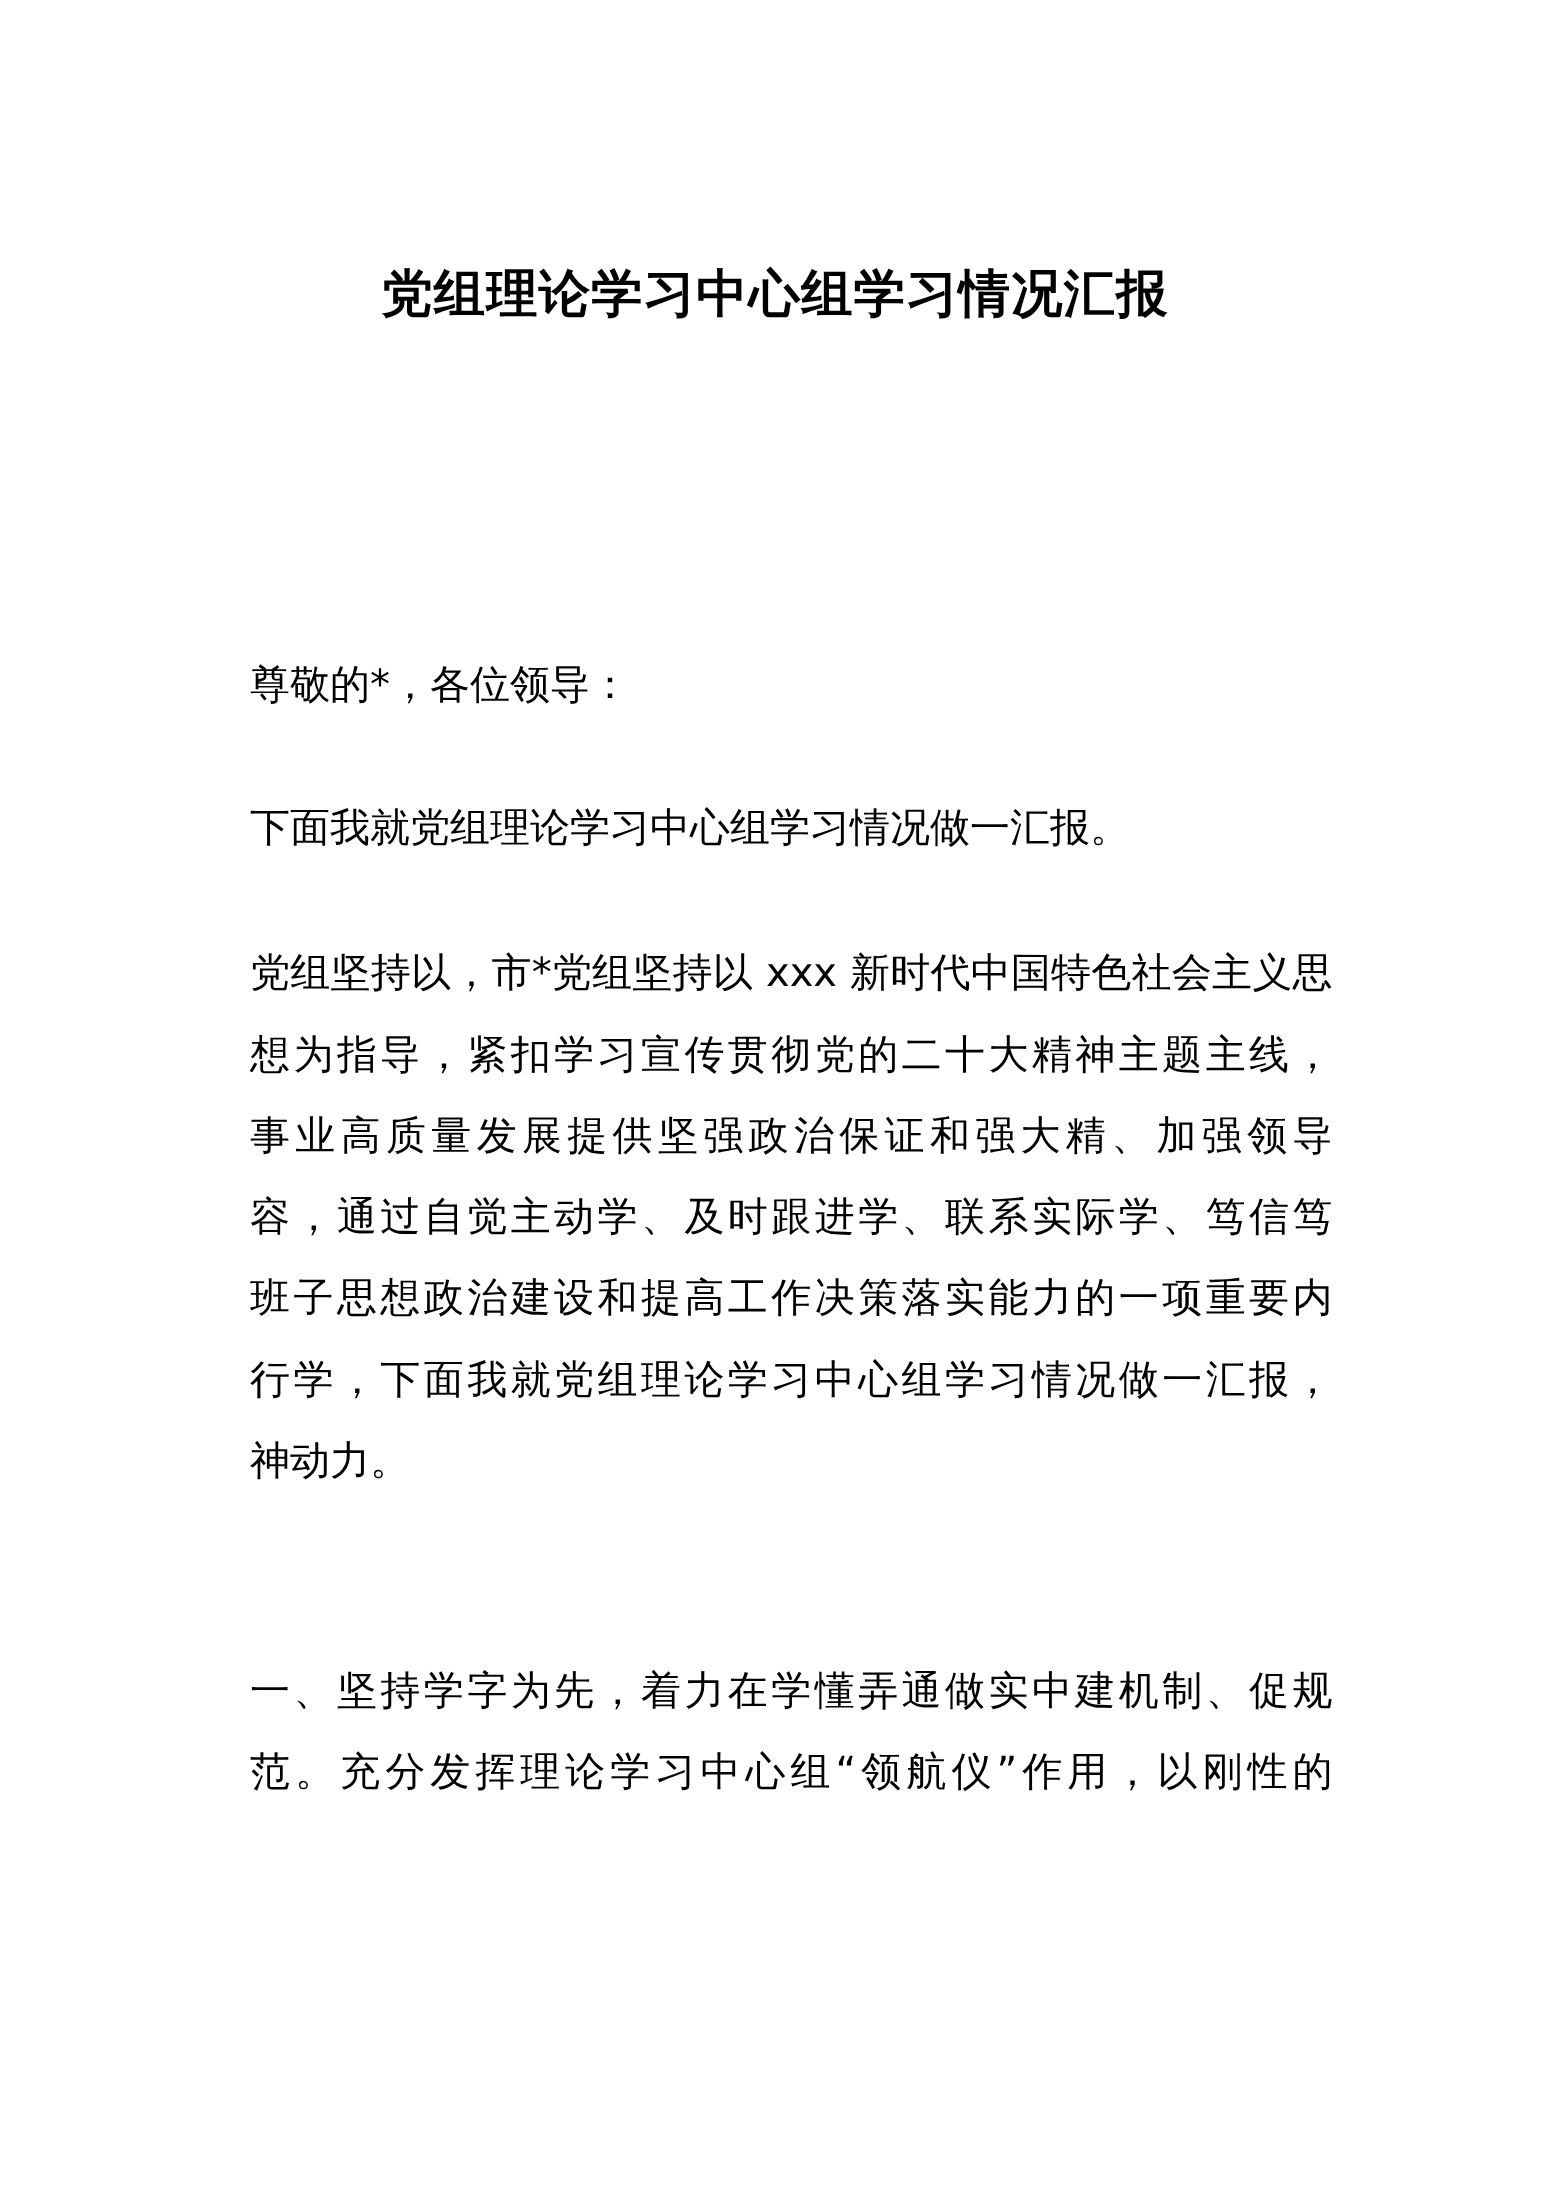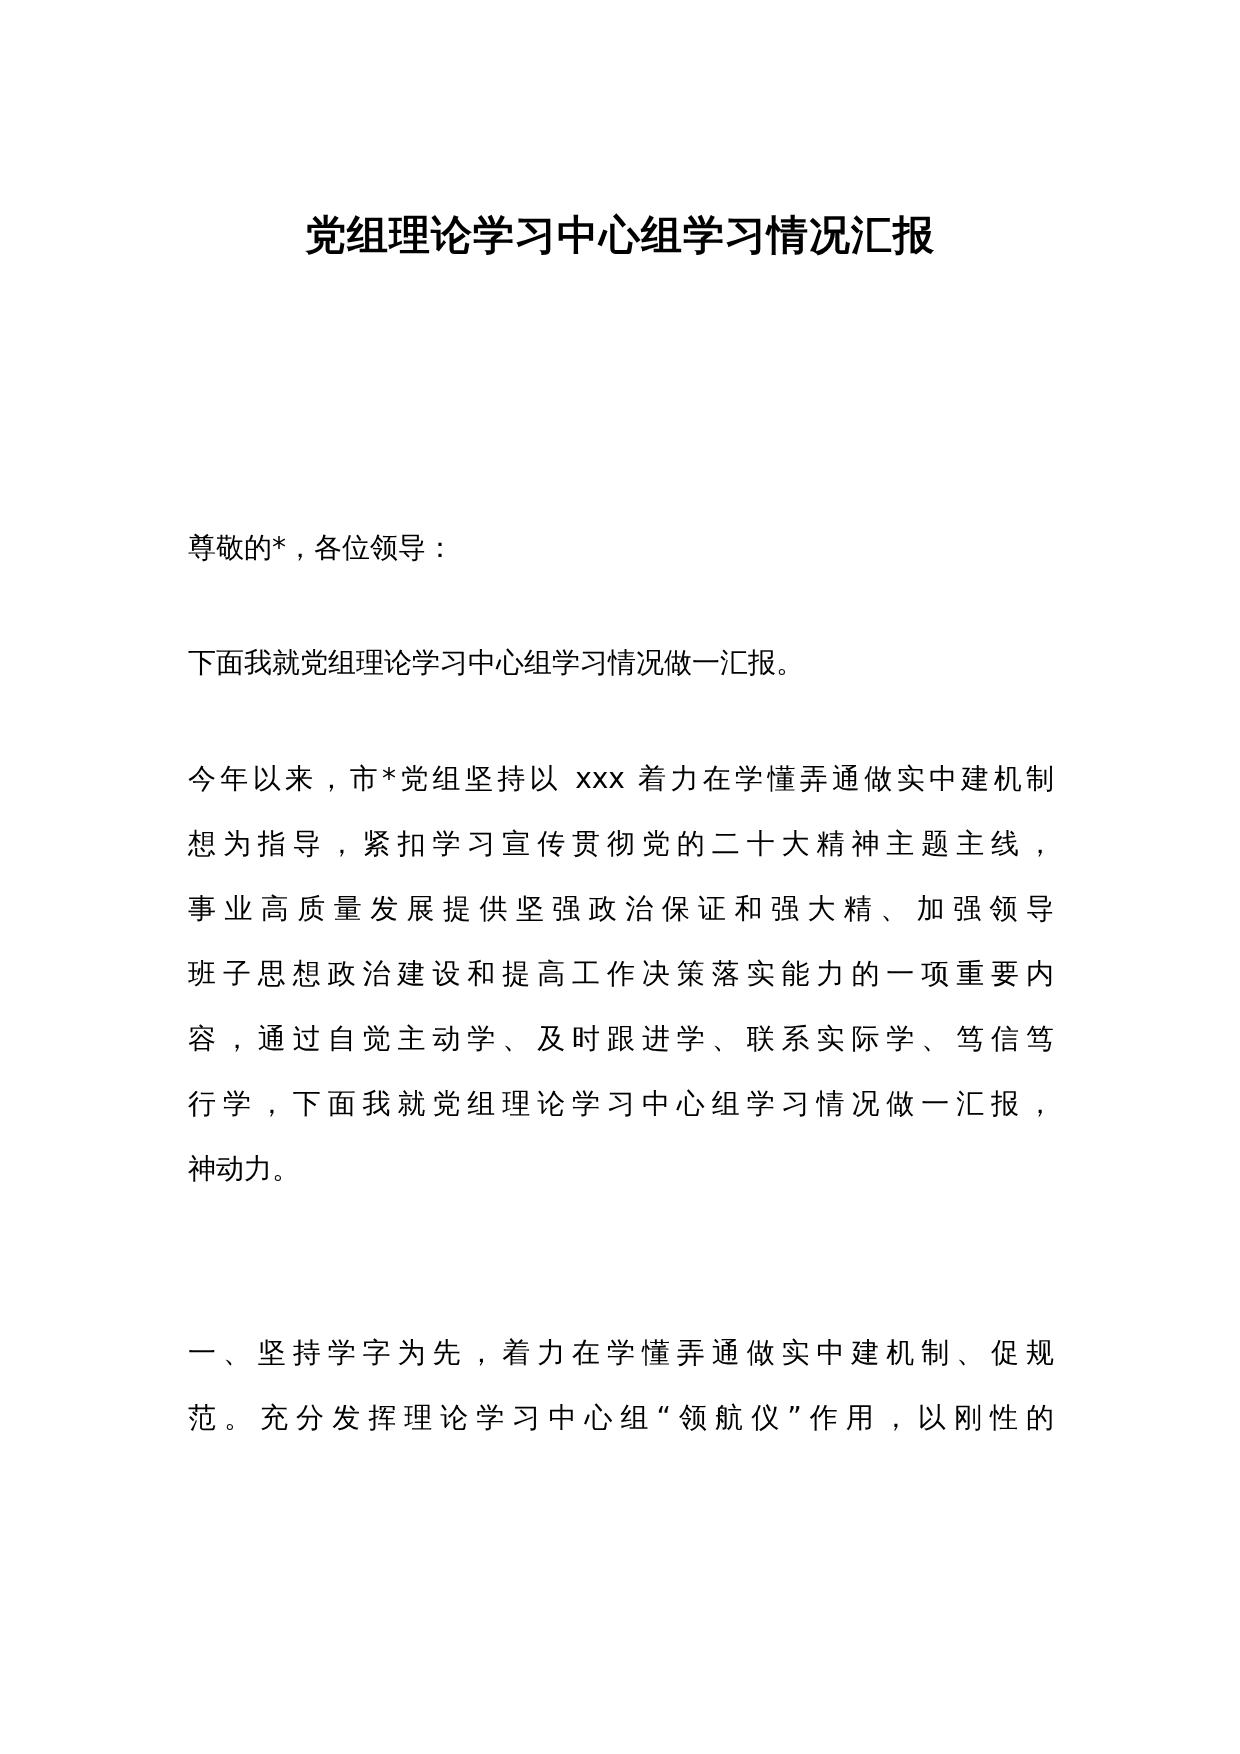--- a/index.html
+++ b/index.html
@@ -36,23 +36,23 @@
       margin: 0;
     }
     .body {
       position: absolute;
       left: 188px;
       width: 866px;
       top: 0;
     }
     .para {
       position: absolute;
-      left: 0;
+      left: 12px;
       width: 866px;
-      font-size: 28px;
+      font-size: 32px;
       line-height: 65px;
       margin: 0;
       text-align: justify;
       text-justify: inter-character;
     }
     .line {
       display: block;
       white-space: nowrap;
       height: 65px;
       text-align-last: justify;
@@ -70,25 +70,25 @@
   <div class="body">
     <p class="para" style="top:515px;">
       <span class="line last">尊敬的*，各位领导：</span>
     </p>
 
     <p class="para" style="top:630px;">
       <span class="line last">下面我就党组理论学习中心组学习情况做一汇报。</span>
     </p>
 
     <p class="para" style="top:746px;">
-      <span class="line">今年以来，市*党组坚持以 xxx 着力在学懂弄通做实中建机制</span>
+      <span class="line">党组坚持以，市*党组坚持以 xxx 新时代中国特色社会主义思</span>
       <span class="line">想为指导，紧扣学习宣传贯彻党的二十大精神主题主线，</span>
       <span class="line">事业高质量发展提供坚强政治保证和强大精、加强领导</span>
+      <span class="line">容，通过自觉主动学、及时跟进学、联系实际学、笃信笃</span>
       <span class="line">班子思想政治建设和提高工作决策落实能力的一项重要内</span>
-      <span class="line">容，通过自觉主动学、及时跟进学、联系实际学、笃信笃</span>
       <span class="line">行学，下面我就党组理论学习中心组学习情况做一汇报，</span>
       <span class="line last">神动力。</span>
     </p>
 
     <p class="para" style="top:1320px;">
       <span class="line">一、坚持学字为先，着力在学懂弄通做实中建机制、促规</span>
       <span class="line">范。充分发挥理论学习中心组“领航仪”作用，以刚性的</span>
     </p>
   </div>
 </div>

